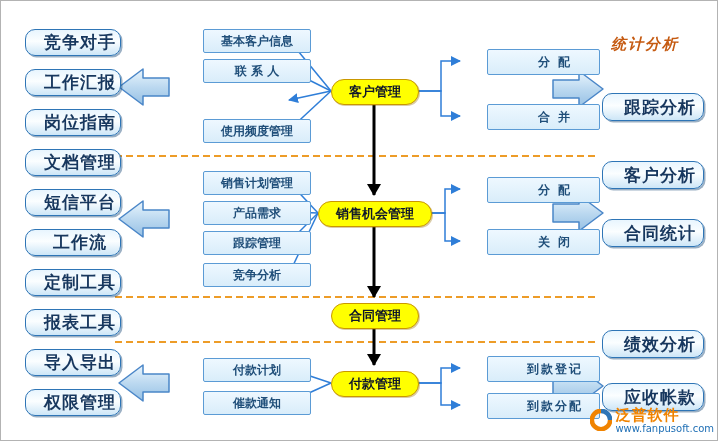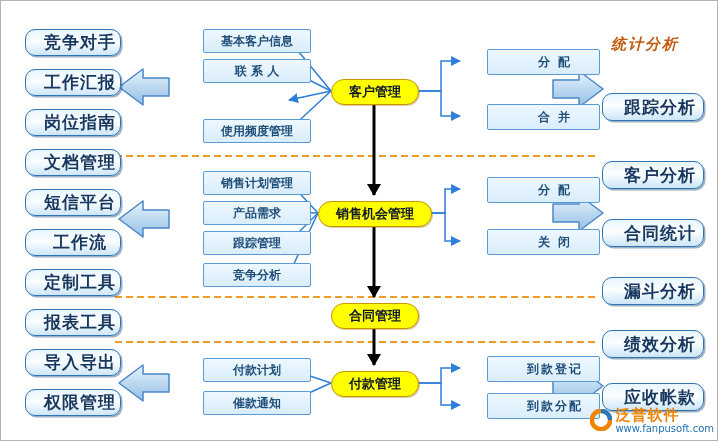--- a/index.html
+++ b/index.html
@@ -117,21 +117,20 @@
   <div class="side-box" style="top:228px">工作流</div>
   <div class="side-box" style="top:268px">定制工具</div>
   <div class="side-box" style="top:308px">报表工具</div>
   <div class="side-box" style="top:348px">导入导出</div>
   <div class="side-box" style="top:388px">权限管理</div>
 
   <div class="stats-title">统计分析</div>
   <div class="side-box right-box" style="top:92px">跟踪分析</div>
   <div class="side-box right-box" style="top:160px">客户分析</div>
   <div class="side-box right-box" style="top:218px">合同统计</div>
-  <div class="side-box right-box" style="top:276px">漏斗分析</div>
   <div class="side-box right-box" style="top:329px">绩效分析</div>
   <div class="side-box right-box" style="top:382px">应收帐款</div>
 
   <div class="main-box" style="left:330px;top:78px;width:86px">客户管理</div>
   <div class="main-box" style="left:317px;top:200px;width:112px">销售机会管理</div>
   <div class="main-box" style="left:330px;top:302px;width:86px">合同管理</div>
   <div class="main-box" style="left:330px;top:370px;width:86px">付款管理</div>
 
   <div class="sub-box" style="top:28px">基本客户信息</div>
   <div class="sub-box" style="top:58px">联 系 人</div>

